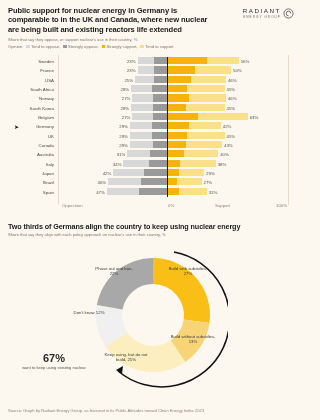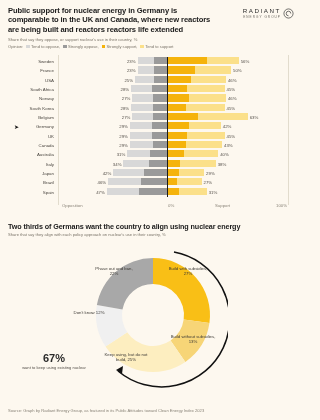--- a/index.html
+++ b/index.html
@@ -58,21 +58,21 @@
   .cal-sub{font-size:4.1px;line-height:5px;color:#55504a;margin-top:1px;}
 
   .source{position:absolute;left:8px;top:408px;font-size:4.1px;color:#8a8479;}
 </style>
 </head>
 <body>
 
 <div class="wrap">
 
   <div class="hdr">
-    <div class="title">Public support for nuclear energy in Germany is comparable to in the UK and Canada, where new reactors are being built and reactors reactors life extended</div>
+    <div class="title">Public support for nuclear energy in Germany is comparable to in the UK and Canada, where new nuclear are being built and existing reactors life extended</div>
     <div class="subtitle">Share that say they oppose, or support nuclear's use in their country, %</div>
     <div class="legend">
       <span class="lbl">Opinion:</span>
       <span class="li"><i class="sw" style="background:#d8d8d8"></i><span>Tend to oppose</span>,</span>
       <span class="li"><i class="sw" style="background:#9a9a9a"></i><span>Strongly oppose</span>,</span>
       <span class="li"><i class="sw" style="background:#f5b30b"></i><span>Strongly support</span>,</span>
       <span class="li">
           <i class="sw" style="background:#fbe08a"></i>
           <span>Tend to support</span>
         </span>
@@ -277,21 +277,21 @@
       </div>
     </div>
 
   <div class="axis">
     <span style="left:62px">Opposition</span>
     <span style="left:168px">0%</span>
     <span style="left:215px">Support</span>
     <span style="left:276px">100%</span>
   </div>
 
-  <div class="sec2-title">Two thirds of Germans want the country to align using nuclear energy</div>
+  <div class="sec2-title">Two thirds of Germans align the country to keep using nuclear energy</div>
   <div class="sec2-sub">Share that say they align with each policy approach on nuclear's use in their country, %</div>
 
   <div class="donut-wrap">
     <svg viewBox="0 0 150 150" width="150" height="150">
       <g id="donut-slices">
           <path d="M 75 18 A 57 57 0 0 1 131.41982218721319 83.11194578157725 L 105.68446469830891 79.41175998647184 A 31 31 0 0 0 75 44 Z" fill="#f9bf16"></path>
           <path d="M 131.41982218721319 83.11194578157725 A 57 57 0 0 1 107.32241224017793 121.94956514150047 L 92.5788557797459 100.5339740243248 A 31 31 0 0 0 105.68446469830891 79.41175998647184 Z" fill="#f7d577"></path>
           <path d="M 107.32241224017793 121.94956514150047 A 57 57 0 0 1 27.543518285818024 106.57344364036827 L 49.19033450632209 92.17152197984942 A 31 31 0 0 0 92.5788557797459 100.5339740243248 Z" fill="#fdeec0"></path>
           <path d="M 27.543518285818024 106.57344364036827 A 57 57 0 0 1 18.865958078304146 65.10205387298497 L 44.47095965662155 69.61690649232516 A 31 31 0 0 0 49.19033450632209 92.17152197984942 Z" fill="#f0f0f0"></path>
           <path d="M 18.865958078304146 65.10205387298497 A 57 57 0 0 1 74.99999999999999 18 L 75 44 A 31 31 0 0 0 44.47095965662155 69.61690649232516 Z" fill="#a8a8a8"></path>

